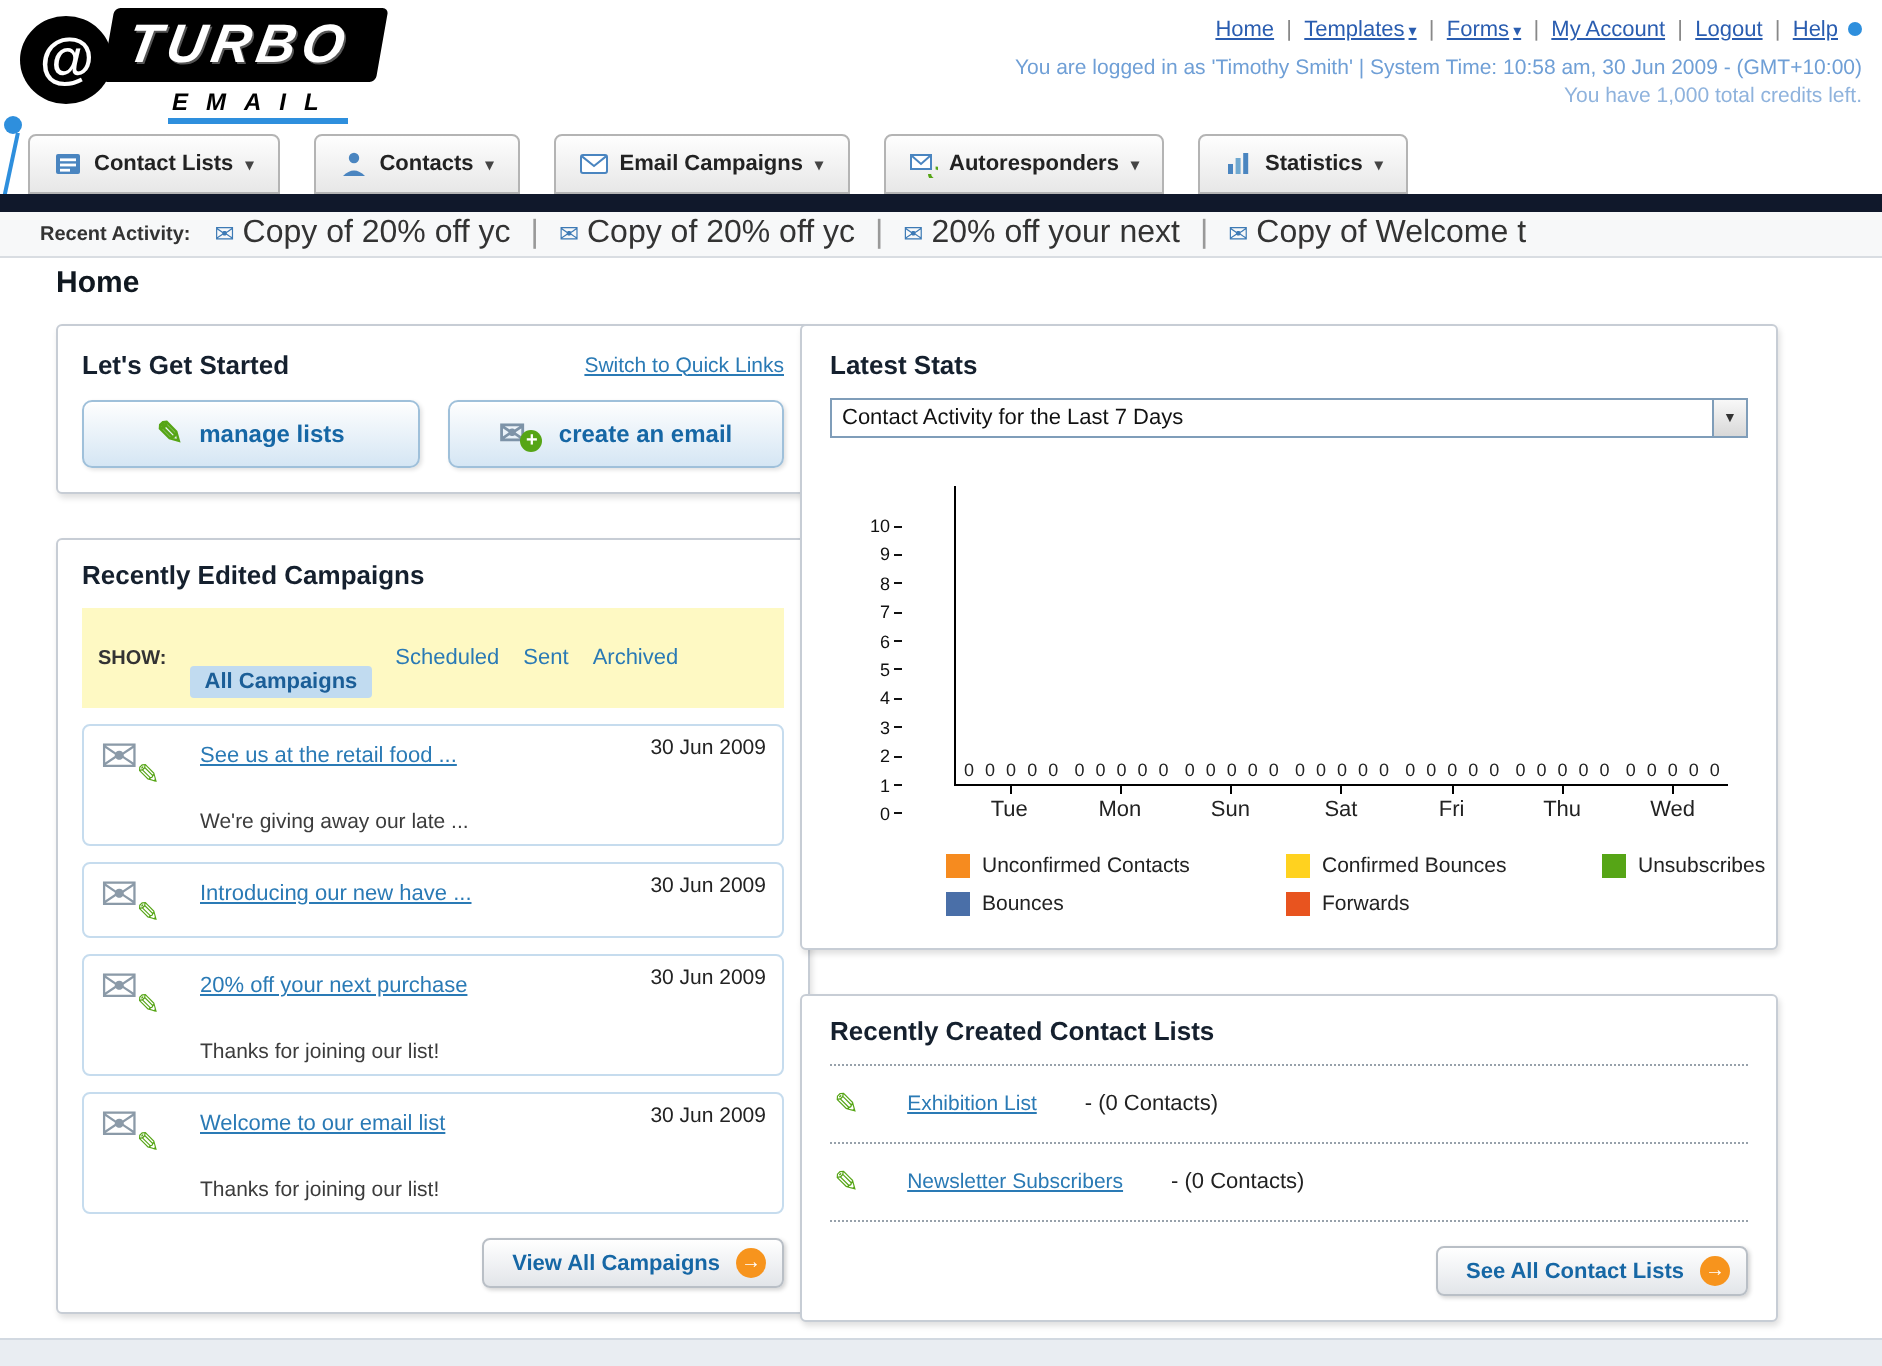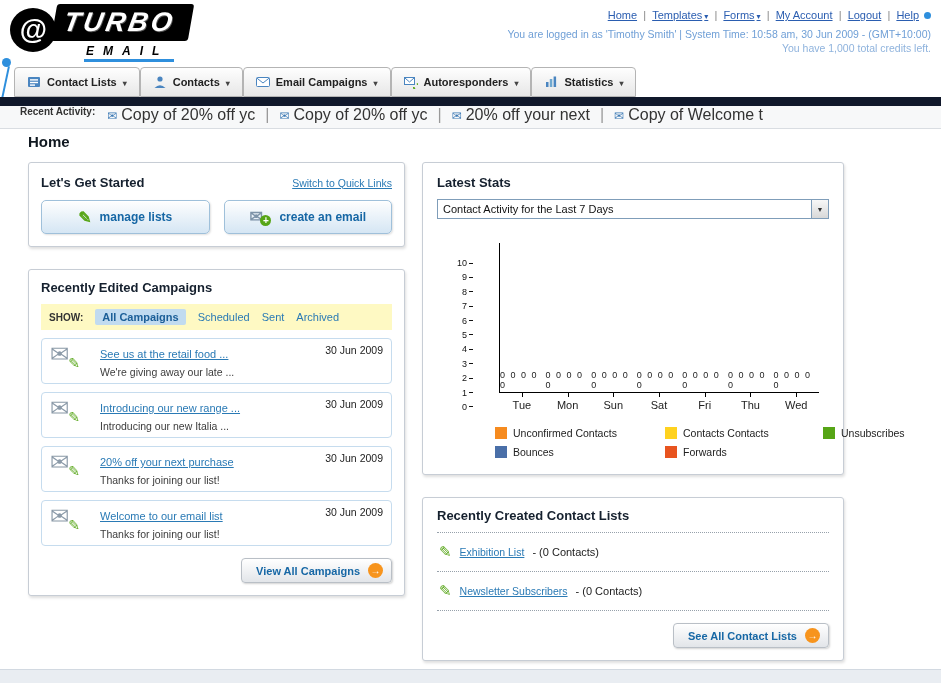--- a/index.html
+++ b/index.html
@@ -23,43 +23,43 @@
   .top-right { position:absolute; right:10px; top:5px; text-align:right; }
   .top-links a { color:#2a5db0; font-size:11px; text-decoration:underline; cursor:pointer; }
   .top-links a:not(:last-of-type)::after { content:'  |  '; color:#888; text-decoration:none; display:inline-block;
     white-space:pre; }
   .top-links .arrow::after { content:'▾'; font-size:8px; color:#2a5db0; margin-left:2px; }
   .help-dot { display:inline-block; width:7px; height:7px; border-radius:50%; background:#2e8fdd; margin-left:5px; }
   .login-line { margin-top:5px; font-size:10.5px; color:#6f9fd6; }
   .credits-line { margin-top:2px; font-size:10.5px; color:#8fb3dd; }
 
   
-  .tabs { position:absolute; top:67px; left:14px; display:flex; gap:0; }
+  .tabs { position:absolute; top:67px; left:14px; display:flex; gap:17px; }
   .tab { display:flex; align-items:center; gap:6px; height:30px; padding:0 12px; border:1px solid #b4b4b4;
     border-radius:4px 4px 0 0; background:linear-gradient(#fefefe,#e7e7e7); font-size:11px; font-weight:bold;
     color:#222; cursor:pointer; }
   .tab .tarrow::after { content:'▾'; font-size:8px; color:#444; }
   .ticon { width:14px; height:14px; }
   .darkbar { position:absolute; top:97px; left:0; right:0; height:9px; background:#10182b; }
 
   
   .activity { position:absolute; top:106px; left:0; right:0; height:23px; background:#f7f8f9;
-    border-bottom:1px solid #d9dde2; display:flex; align-items:flex-start; padding-left:20px; }
+    border-bottom:1px solid #d9dde2; display:flex; align-items:center; padding-left:20px; }
   .act-label { font-size:10px; font-weight:bold; color:#333; margin-right:12px; }
   .act-item { display:flex; align-items:center; font-size:16px; color:#333; cursor:pointer; }
   .act-item:not(:last-child)::after { content:'|'; color:#999; margin:0 10px; }
   .env::before { content:'✉'; color:#3d7ab5; font-size:12px; margin-right:4px; }
   .act-item a { color:#333; text-decoration:none; }
 
   
   .page-title { position:absolute; top:133px; left:28px; font-size:15px; font-weight:bold; color:#101820; }
 
   .panel { background:#fff; border:1px solid #c7cdd5; border-radius:3px; box-shadow:1px 2px 3px rgba(0,0,0,.13); }
   .left-col { position:absolute; left:28px; top:162px; width:377px; }
-  .right-col { position:absolute; left:422px; top:162px; width:422px; }
+  .right-col { position:absolute; left:400px; top:162px; width:489px; }
 
   
   .get-started { padding:12px 12px 12px; margin-bottom:22px; }
   .gs-head { display:flex; align-items:center; justify-content:space-between; }
   .panel-title { font-size:13px; font-weight:bold; color:#15202e; }
   .link { color:#2a7ab5; font-size:10.5px; text-decoration:underline; cursor:pointer; }
   .gs-buttons { display:flex; gap:14px; margin-top:10px; }
   .gs-btn { flex:1; height:34px; border:1px solid #9fc0da; border-radius:5px;
     background:linear-gradient(#fefefe,#d5e6f4); box-shadow:inset 0 1px 0 #fff, 1px 1px 2px rgba(0,0,0,.12);
     display:flex; align-items:center; justify-content:center; gap:8px; font-family:inherit;
@@ -68,29 +68,29 @@
   .icon-env-plus { position:relative; width:22px; height:16px; }
   .icon-env-plus::before { content:'✉'; color:#7d93a8; font-size:16px; position:absolute; left:0; top:-2px; }
   .icon-env-plus::after { content:'+'; position:absolute; right:0; bottom:-1px; width:11px; height:11px;
     background:#56a516; color:#fff; border-radius:50%; font-size:10px; line-height:11px; text-align:center; }
 
   
   .campaigns { padding:10px 12px 12px; }
   .show-bar { margin-top:9px; background:#fef9c3; padding:5px 8px; display:flex; align-items:center; gap:12px; }
   .show-label { font-size:10px; font-weight:bold; color:#333; }
   .filter { font-size:11px; color:#2a7ab5; cursor:pointer; text-decoration:none; }
-  .filter.active { background:#c1dbf0; border-radius:2px; padding:2px 7px; font-weight:bold; color:#1b5e97; }
+  .filter.active { background:#c1dbf0; border-radius:2px; padding:2px 7px; font-weight:bold; color:#1b5e97;margin-top:24px; }
   .camp-row { display:flex; align-items:flex-start; gap:20px; border:1px solid #c6dcee; border-radius:4px;
     padding:5px 8px; margin-top:8px; min-height:38px; }
   .mailicon { position:relative; width:30px; height:26px; flex:0 0 30px; }
   .mailicon::before { content:'✉'; font-size:23px; color:#8b9aa8; position:absolute; left:0; top:-3px; }
   .mailicon::after { content:'✎'; font-size:14px; color:#56a516; position:absolute; right:0; bottom:-1px; }
   .camp-text { flex:1; }
   .camp-title { font-size:11px; color:#2a7ab5; text-decoration:underline; cursor:pointer; display:inline-block; }
-  .camp-sub { font-size:10.5px; color:#3c3c3c; margin-top:4px; }
+  .camp-sub { font-size:10.5px; color:#3c3c3c; margin-top:19px; }
   .camp-date { font-size:10.5px; color:#222; white-space:nowrap; margin-left:8px; }
   .btn-row { text-align:right; margin-top:12px; }
   .pill { display:inline-flex; align-items:center; gap:8px; border:1px solid #b9bfc6; border-radius:4px;
     background:linear-gradient(#ffffff,#e2e5e9); padding:4px 8px 4px 14px; font-family:inherit; font-size:11px;
     font-weight:bold; color:#1667a5; box-shadow:1px 1px 2px rgba(0,0,0,.18); cursor:pointer; }
   .gobtn { width:15px; height:15px; border-radius:50%; background:#f7941d; color:#fff; display:inline-flex;
     align-items:center; justify-content:center; font-size:10px; }
   .gobtn::after { content:'→'; font-weight:bold; }
 
   
@@ -114,21 +114,21 @@
   .clbl { flex:1; text-align:center; font-size:11px; color:#222; padding-top:6px; position:relative; }
   .clbl::before { content:''; position:absolute; top:0; left:50%; width:1px; height:4px; background:#000; }
   .legend { margin:16px 0 2px 48px; display:grid; grid-template-columns:170px 158px 1fr; row-gap:7px;
     font-size:10.5px; color:#222; }
   .litem { display:flex; align-items:center; gap:6px; }
   .swatch { width:12px; height:12px; display:inline-block; }
 
   
   .contact-lists { padding:10px 14px 12px; }
   .cl-items { margin-top:9px; border-top:1px dotted #97a1ab; }
-  .cl-item { display:flex; align-items:center; gap:8px; padding:10px 2px; border-bottom:1px dotted #97a1ab;
+  .cl-item { display:flex; align-items:center; gap:24px; padding:10px 2px; border-bottom:1px dotted #97a1ab;
     font-size:11px; }
   .pencil-icon::before { content:'✎'; color:#56a516; font-size:15px; }
   .cl-suffix { color:#222; }
 
   .footer-strip { position:absolute; bottom:0; left:0; right:0; height:14px; background:#e9edf2;
     border-top:1px solid #d2d9e1; }
 </style>
 </head>
 <body>
 
@@ -254,22 +254,21 @@
         <span class="mailicon"></span>
         <div class="camp-text">
           <a class="camp-title">See us at the retail food ...</a>
           <div class="camp-sub">We're giving away our late ...</div>
         </div>
         <span class="camp-date">30 Jun 2009</span>
       </div>
       <div class="camp-row">
         <span class="mailicon"></span>
         <div class="camp-text">
-          <a class="camp-title">Introducing our new range ...</a>
-          <div class="camp-sub">Introducing our new Italia ...</div>
+          <a class="camp-title">Introducing our new have ...</a>
         </div>
         <span class="camp-date">30 Jun 2009</span>
       </div>
       <div class="camp-row">
         <span class="mailicon"></span>
         <div class="camp-text">
           <a class="camp-title">20% off your next purchase</a>
           <div class="camp-sub">Thanks for joining our list!</div>
         </div>
         <span class="camp-date">30 Jun 2009</span>
@@ -369,21 +368,21 @@
               </div>
           </div>
         </div>
         <div class="legend">
           <div class="litem">
               <span class="swatch" style="background: rgb(246, 139, 31);"></span>
               <span class="ltext">Unconfirmed Contacts</span>
             </div>
           <div class="litem">
               <span class="swatch" style="background: rgb(255, 210, 31);"></span>
-              <span class="ltext">Contacts Contacts</span>
+              <span class="ltext">Confirmed Bounces</span>
             </div>
           <div class="litem">
               <span class="swatch" style="background: rgb(86, 165, 22);"></span>
               <span class="ltext">Unsubscribes</span>
             </div>
           <div class="litem">
               <span class="swatch" style="background: rgb(74, 111, 168);"></span>
               <span class="ltext">Bounces</span>
             </div>
           <div class="litem">

